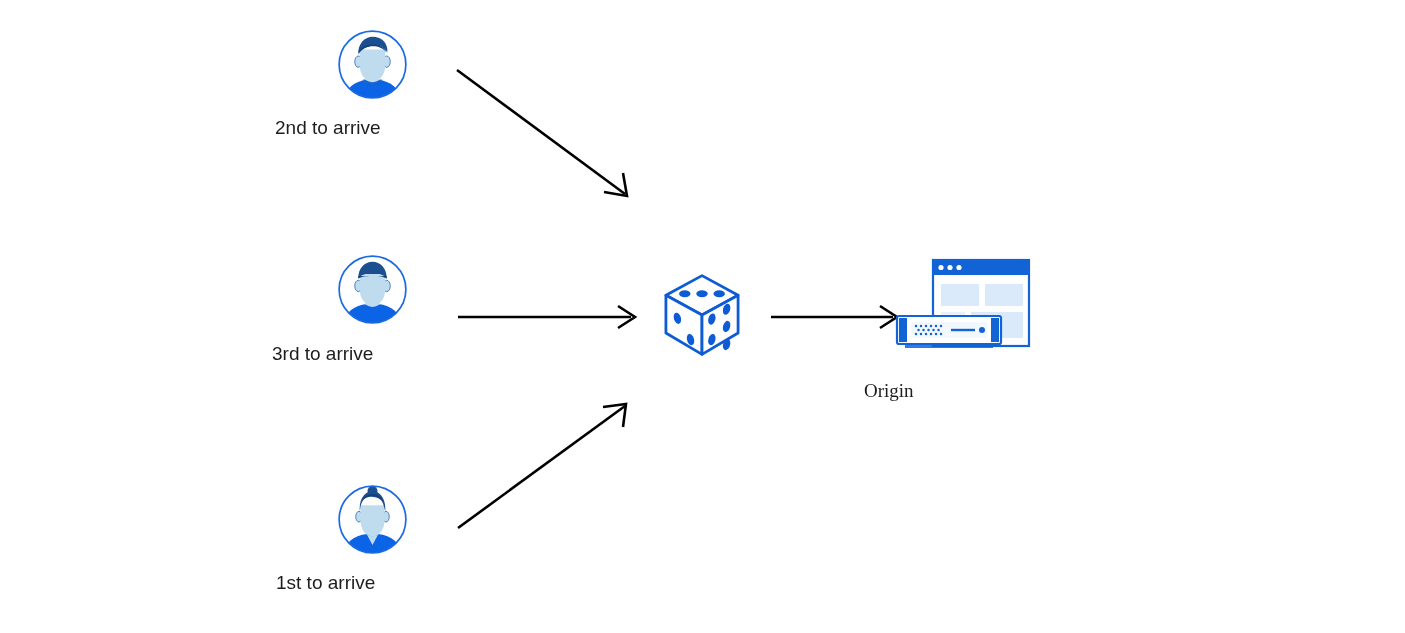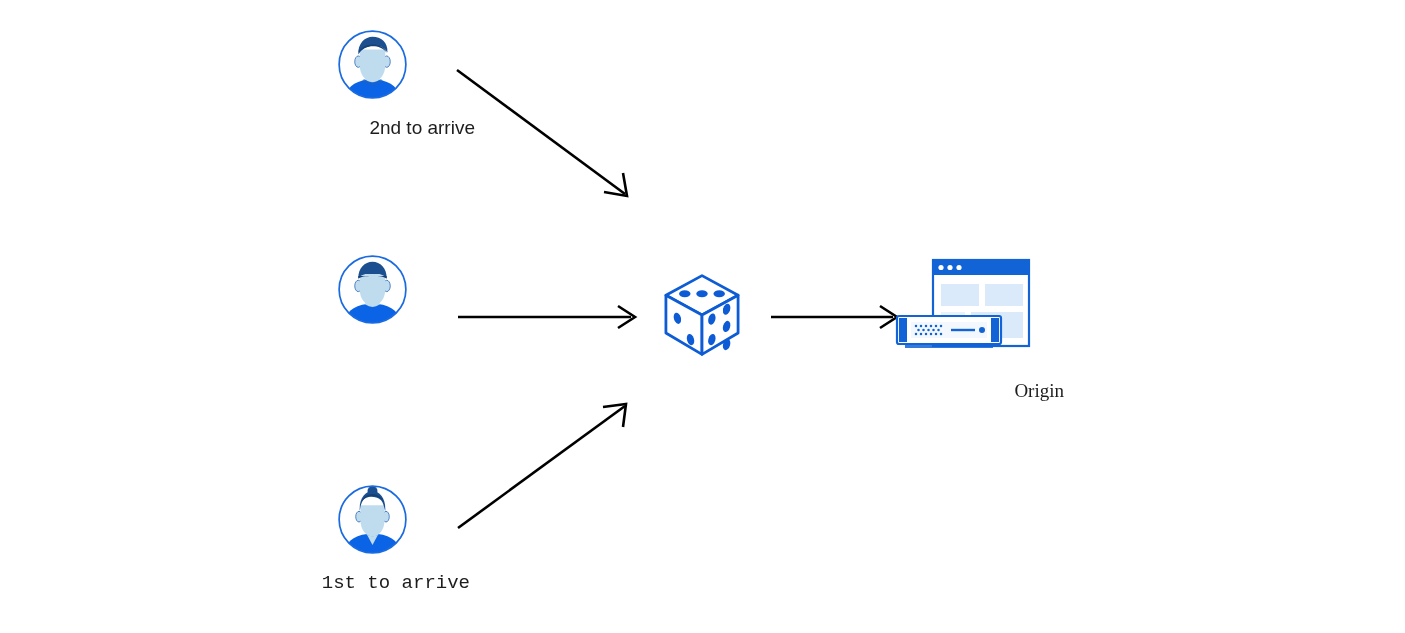--- a/index.html
+++ b/index.html
@@ -16,21 +16,21 @@
     width: 1405px;
     height: 633px;
     background: #ffffff;
     overflow: hidden;
   }
   .node {
     position: absolute;
   }
   .node-label {
     position: absolute;
-    text-align: right;
+    text-align: left;
     color: #1d1d1d;
     font-size: 19px;
     line-height: 24px;
     white-space: nowrap;
     font-family: "Liberation Sans", sans-serif;
   }
   .arrow-layer {
     position: absolute;
     left: 0;
     top: 0;
@@ -115,20 +115,21 @@
         <ellipse cx="30" cy="45" rx="5" ry="8" fill="#bfdcee" stroke="#2a66b8" stroke-width="1.1"></ellipse>
         <ellipse cx="70" cy="45" rx="5" ry="8" fill="#bfdcee" stroke="#2a66b8" stroke-width="1.1"></ellipse>
         <path d="M32 28 h36 v22 c0 13 -8 23 -18 23 c-10 0 -18 -10 -18 -23 z" fill="#bfdcee"></path>
 
         <path d="M30 34 c0 -14 9 -23 20 -23 c11 0 20 9 20 23 c-3 -3 -6 -5 -10 -6 l-20 0 c-4 1 -8 3 -10 6 z" fill="#1b4f8f"></path>
         <path d="M30 31 h40 v4 c-4 -3 -9 -4 -20 -4 c-11 0 -16 1 -20 4 z" fill="#163f73"></path>
       </g>
       <circle cx="50" cy="50" r="47" fill="none" stroke="#1a6ae0" stroke-width="2.4"></circle>
     </svg>
   </div>
+  <div class="node-label" style="left:272px; top:342px; width:200px;">3rd to arrive</div>
 
   <div class="node" style="left:337px; top:484px; width:71px; height:71px;">
     <svg width="71" height="71" viewBox="0 0 100 100">
       <defs>
         <clipPath id="clipC">
             <circle cx="50" cy="50" r="47"></circle>
           </clipPath>
       </defs>
       <circle cx="50" cy="50" r="47" fill="#ffffff"></circle>
       <g clip-path="url(#clipC)">
@@ -144,21 +145,21 @@
 
         <path d="M33 30 h34 v21 c0 13 -8 23 -17 23 c-9 0 -17 -10 -17 -23 z" fill="#bfdcee"></path>
 
         <circle cx="50" cy="10" r="7" fill="#1b4f8f"></circle>
         <path d="M32 38 c-1 -18 8 -28 18 -28 c10 0 19 10 18 28 c-2 -6 -3 -12 -6 -15 c-4 -4 -9 -5 -14 -5 c-6 0 -11 3 -13 8 c-2 4 -2 8 -3 12 z" fill="#1b4f8f"></path>
         <path d="M34 26 c3 -8 9 -12 16 -12 c7 0 13 4 16 12 c-4 -6 -9 -9 -16 -9 c-7 0 -12 3 -16 9 z" fill="#163f73"></path>
       </g>
       <circle cx="50" cy="50" r="47" fill="none" stroke="#1a6ae0" stroke-width="2.4"></circle>
     </svg>
   </div>
-  <div class="node-label" style="left:270px; top:571px; width:200px;font-family:Liberation Mono, monospace;">1st to arrive</div>
+  <div class="node-label" style="left:276px; top:571px; width:200px;">1st to arrive</div>
 
   <div class="node" style="left:661px; top:272px; width:82px; height:86px;">
     <svg width="82" height="86" viewBox="0 0 100 104">
       <g stroke="#0d5cd5" stroke-width="3.4" stroke-linejoin="round" stroke-linecap="round" fill="#ffffff">
 
         <path d="M50 4 L94 28 L50 52 L6 28 Z"></path>
 
         <path d="M6 28 L50 52 L50 100 L6 74 Z"></path>
 
         <path d="M94 28 L94 74 L50 100 L50 52 Z"></path>

